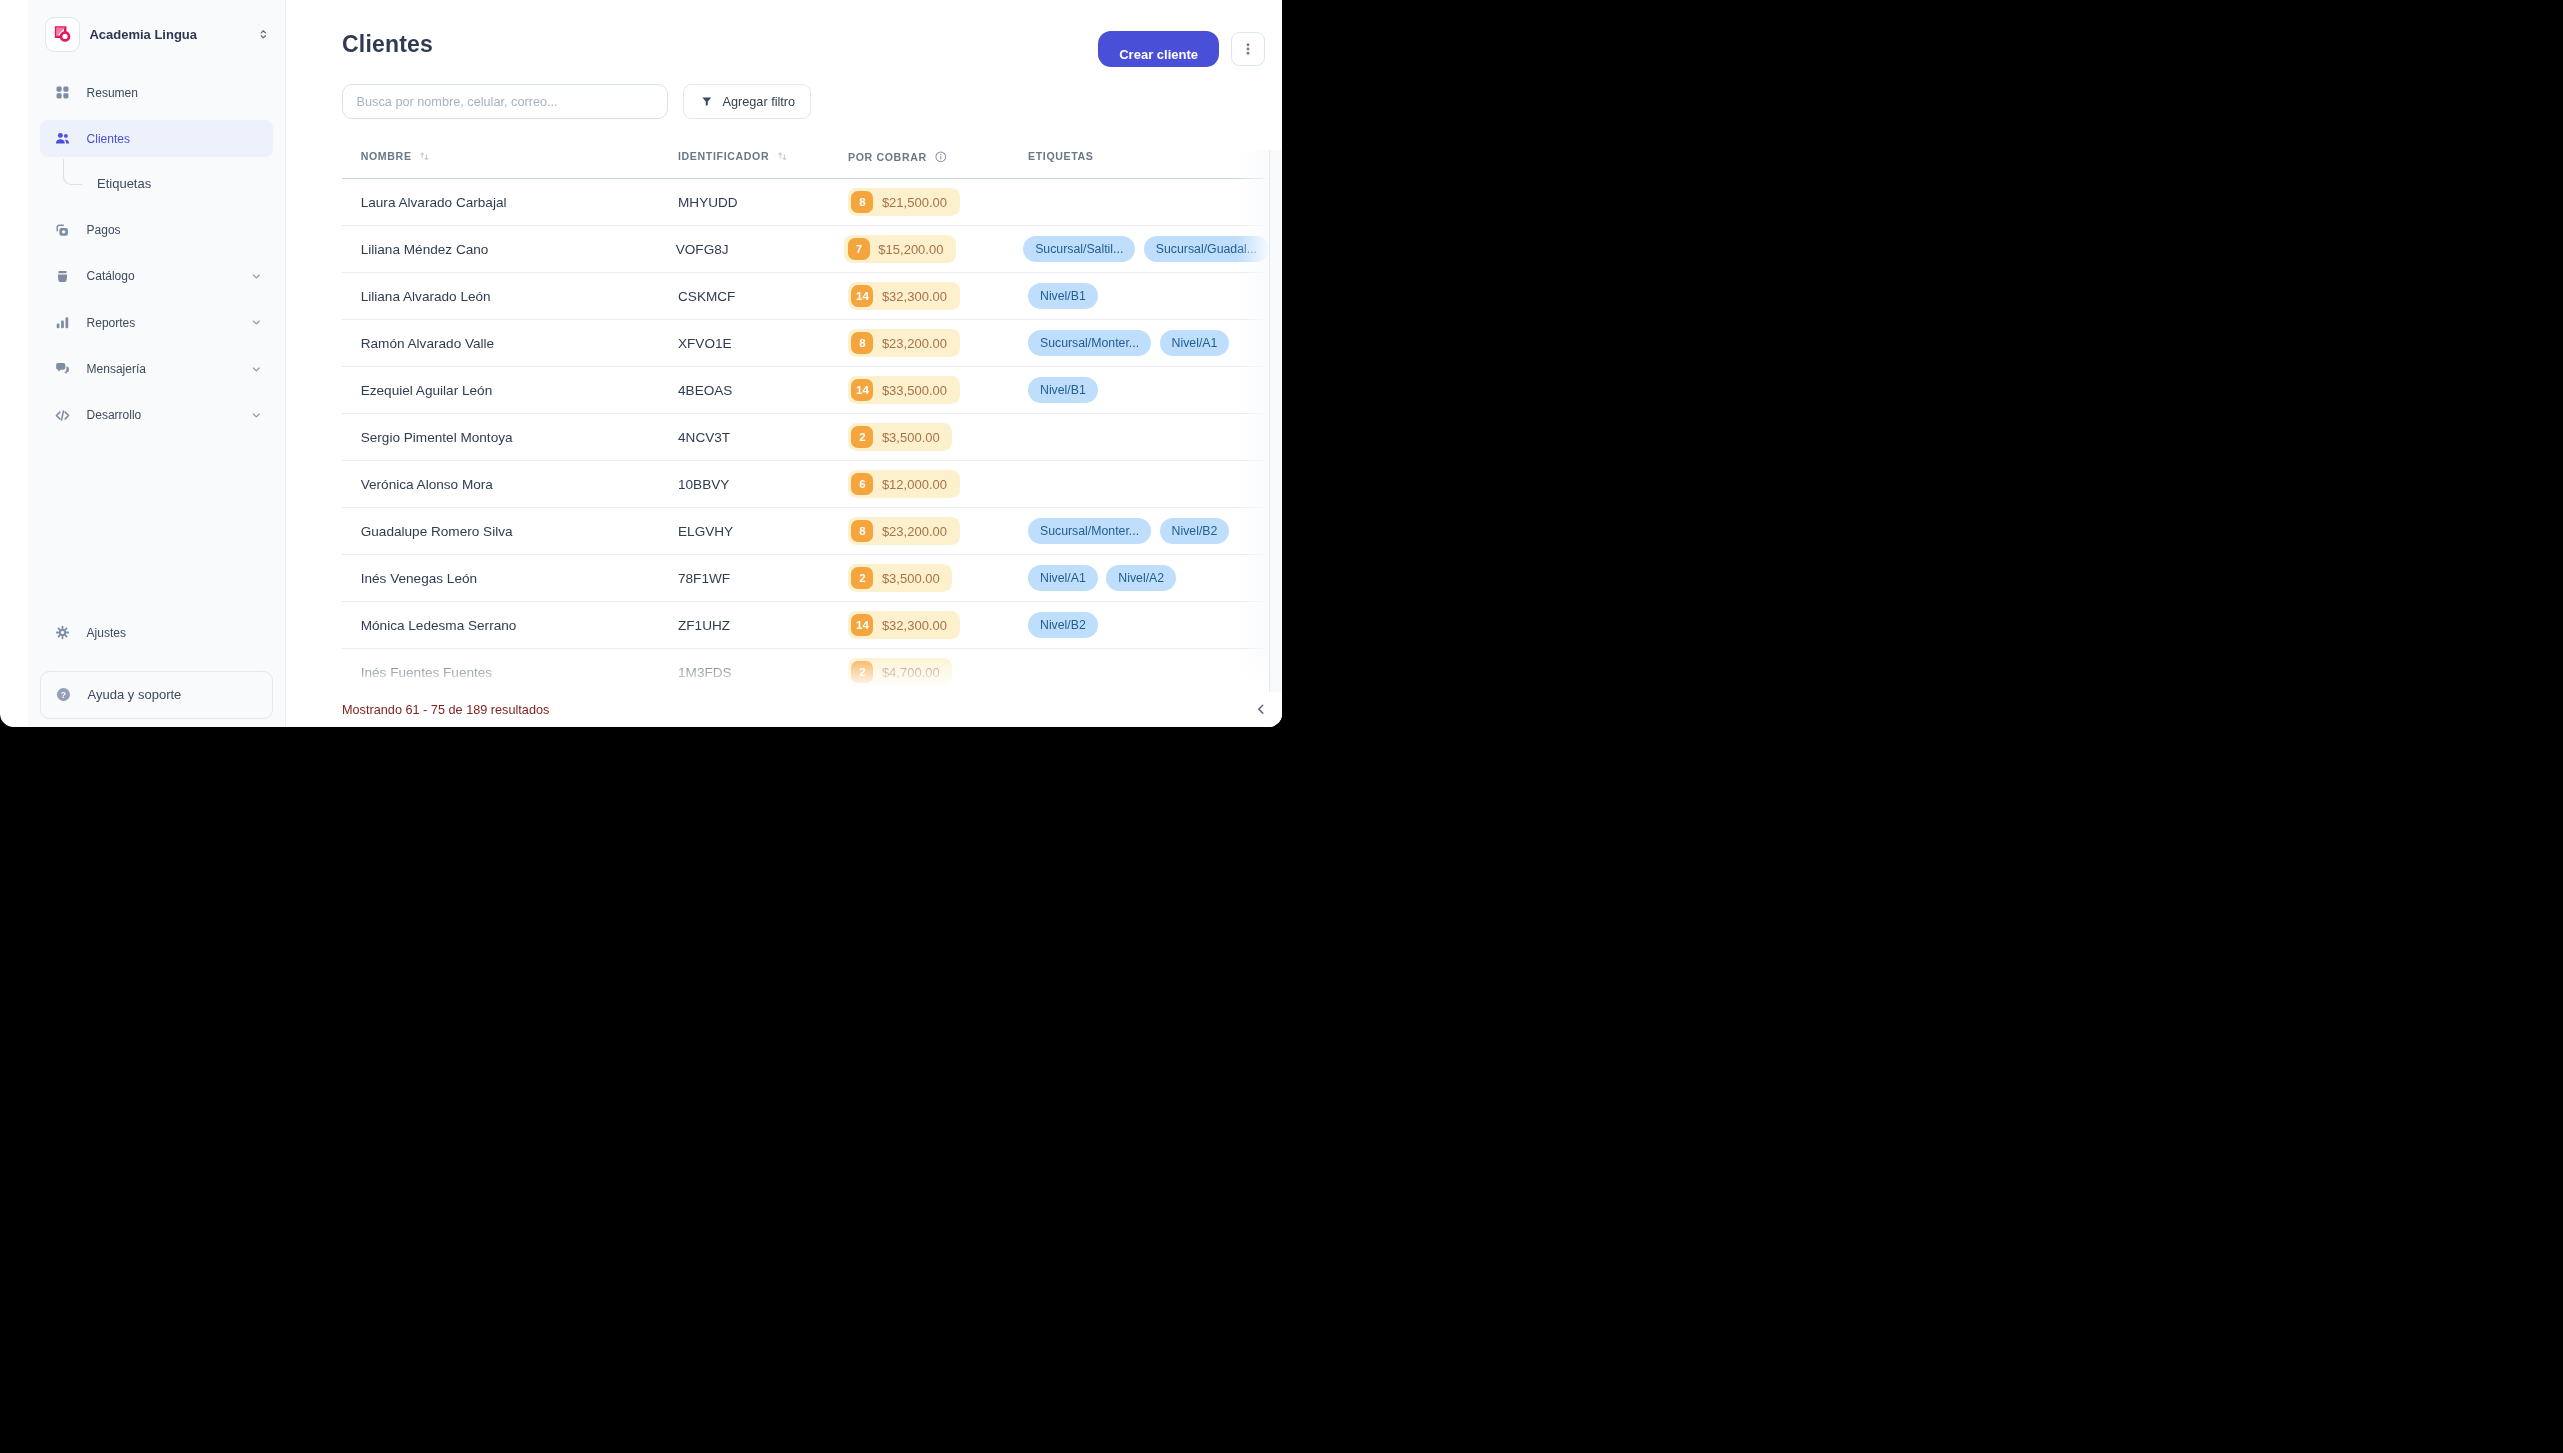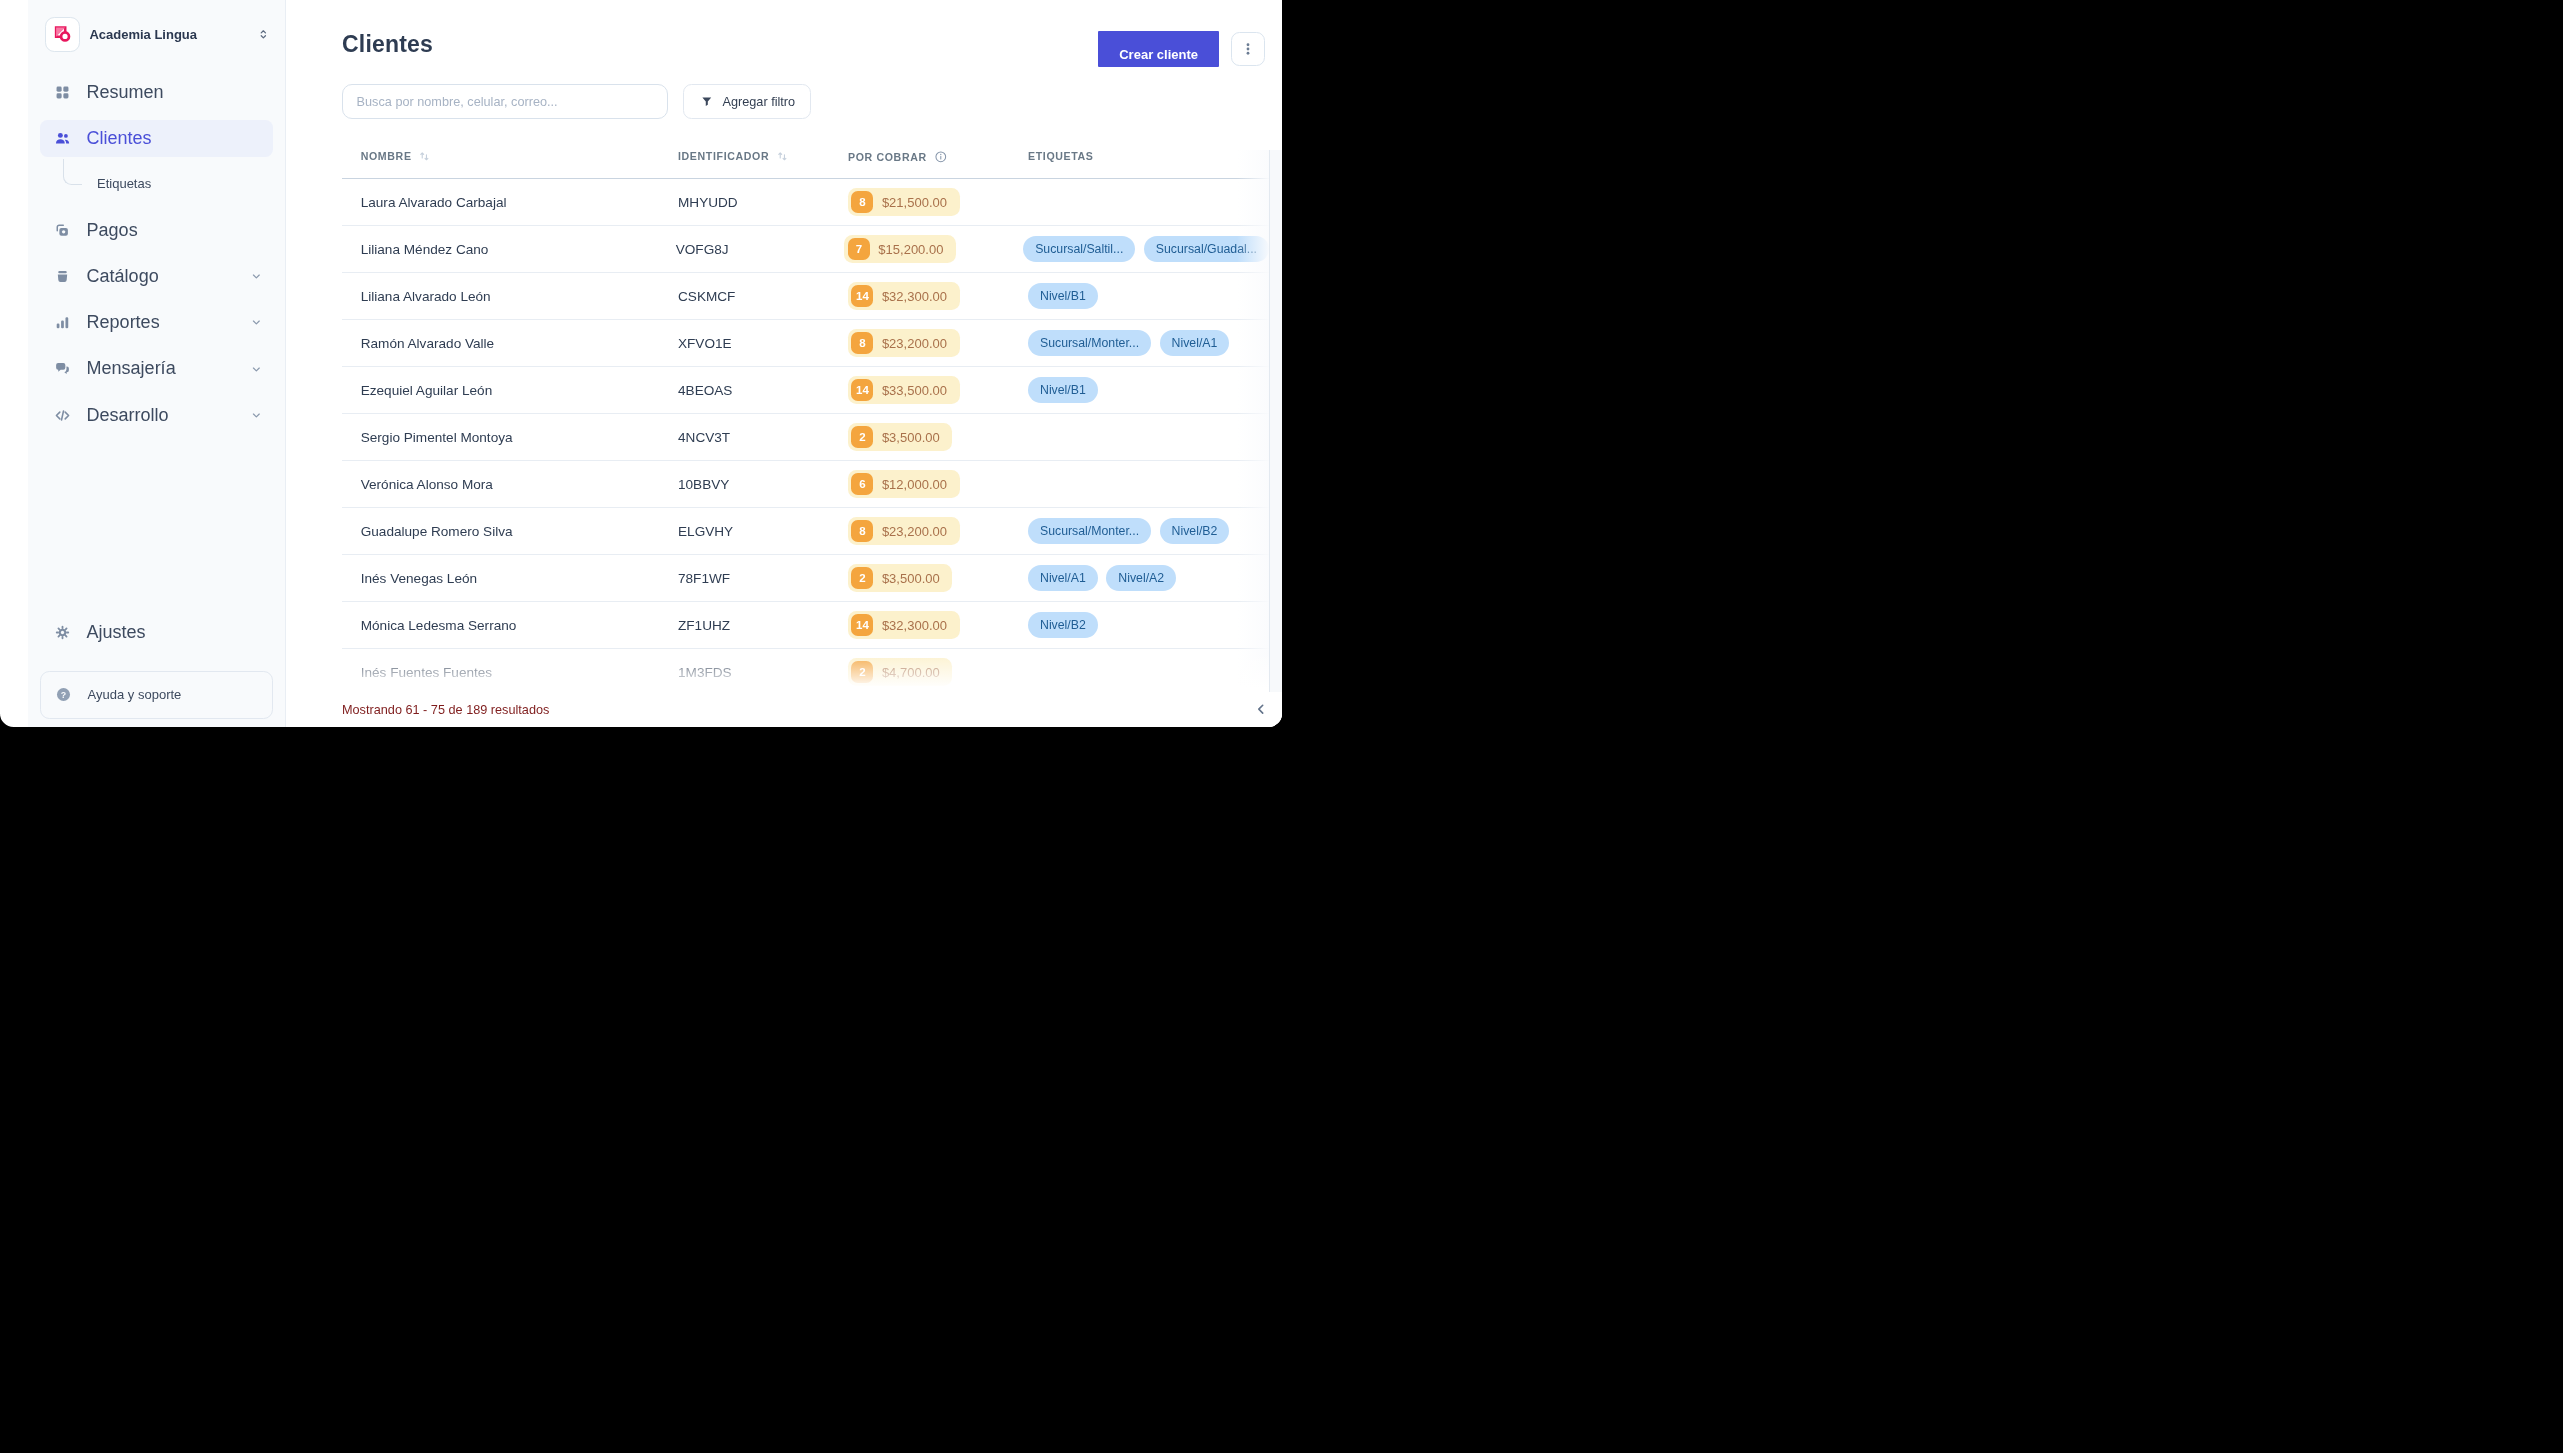--- a/index.html
+++ b/index.html
@@ -12,42 +12,42 @@
     display:flex; flex-direction:column; padding:17px 12px 8.5px;margin-left:28px; }
   .workspace{ display:flex; align-items:center; gap:9.3px; padding:0 3.4px 0 5.1px; cursor:pointer; }
   .logo-card{ width:35px; height:35px; background:#fff; border:0.8px solid #dde6ee; border-radius:9.3px;
     display:flex; align-items:center; justify-content:center; }
   .ws-name{ font-size:13px; font-weight:700; color:#2b3850; flex:1; }
   .updown{ color:#5d6b80; display:flex; }
   .nav{ margin-top:22px; display:flex; flex-direction:column; }
   .nav-item{ height:37px; margin-bottom:9.3px; display:flex; align-items:center; gap:16px;
     padding:0 10.2px 0 13.6px; border-radius:7.6px; cursor:pointer; color:#41506a; }
   .nav-item .ic{ width:17px; height:17px; color:#7e8da3; display:flex; }
-  .nav-item .lbl{ font-size:18px; font-weight:500; flex:1; color:#3d4a5f; }
+  .nav-item .lbl{ font-size:12px; font-weight:500; flex:1; color:#3d4a5f; }
   .nav-item.active{ background:#edf1fb; }
   .nav-item.active .lbl{ color:#4a4fd8; font-weight:500; }
   .nav-item.active .ic{ color:#4a4fd8; }
   .nav-item .chev{ color:#8b99ad; display:flex; }
   .nav-sub{ position:relative; height:34px; margin-bottom:11px; display:flex; align-items:center;
     padding-left:57px; border-radius:7.6px; cursor:pointer; }
   .nav-sub .lbl{ font-size:13px; font-weight:500; color:#3d4a5f; }
   .tree{ position:absolute; left:23px; top:-7.6px; width:18.7px; height:25.5px;
     border-left:1.7px solid #d9e1ea; border-bottom:1.7px solid #d9e1ea; border-bottom-left-radius:8.5px; }
   .side-spacer{ flex:1; }
   .help-box{ margin-top:10.2px; border:0.8px solid #e2e8f0; border-radius:9.3px; height:48px;
     display:flex; align-items:center; gap:16px; padding:0 13.6px; cursor:pointer; }
   .help-box .lbl{ font-size:13px; font-weight:500; color:#3d4a5f; }
 
   
   .main{ position:relative; flex:1; background:#fff; }
   .topbar{ position:absolute; left:56px; right:17px; top:31px; display:flex; align-items:flex-start; }
   .page-title{ font-size:23px; font-weight:700; color:#2e3c52; letter-spacing:0.2px; }
   .top-actions{ margin-left:auto; display:flex; gap:12px; align-items:center; }
   .btn-primary{ height:36px; padding:16px 21px; background:#4a4fd8; color:#fff; border:none;
-    border-radius:1px; font-size:13px; font-weight:700; font-family:inherit; cursor:pointer; }
+    border-radius:13px; font-size:13px; font-weight:700; font-family:inherit; cursor:pointer; }
   .btn-kebab{ width:34px; height:34px; background:#fff; border:0.8px solid #dbe5ef; border-radius:8.5px;
     display:flex; align-items:center; justify-content:center; cursor:pointer; }
   .controls{ position:absolute; left:56px; top:84px; display:flex; gap:15.3px; }
   .search{ width:326px; height:35px; border:0.8px solid #d9e2ec; border-radius:10px; padding:0 13.6px;
     font-size:12.7px; color:#334155; font-family:inherit; background:#fff; }
   .search::placeholder{ color:#a7b3c4; }
   .btn-filter{ height:35px; padding:0 15.3px; background:#fff; border:0.8px solid #e2e8f0; border-radius:8.5px;
     display:flex; align-items:center; gap:9.3px; font-size:12.7px; font-weight:500; color:#333f52;
     font-family:inherit; cursor:pointer; }
 

